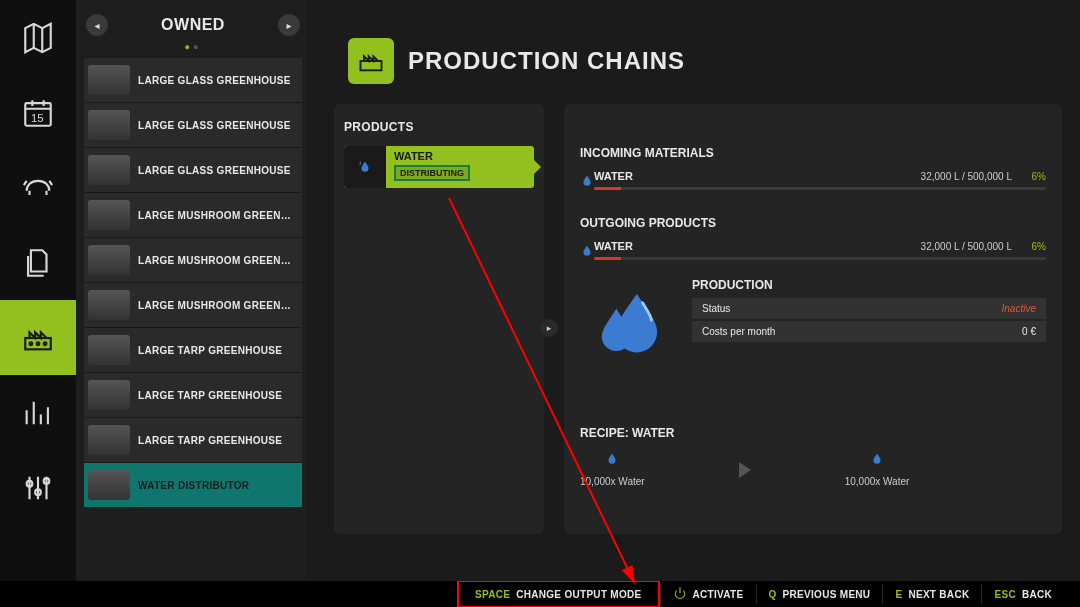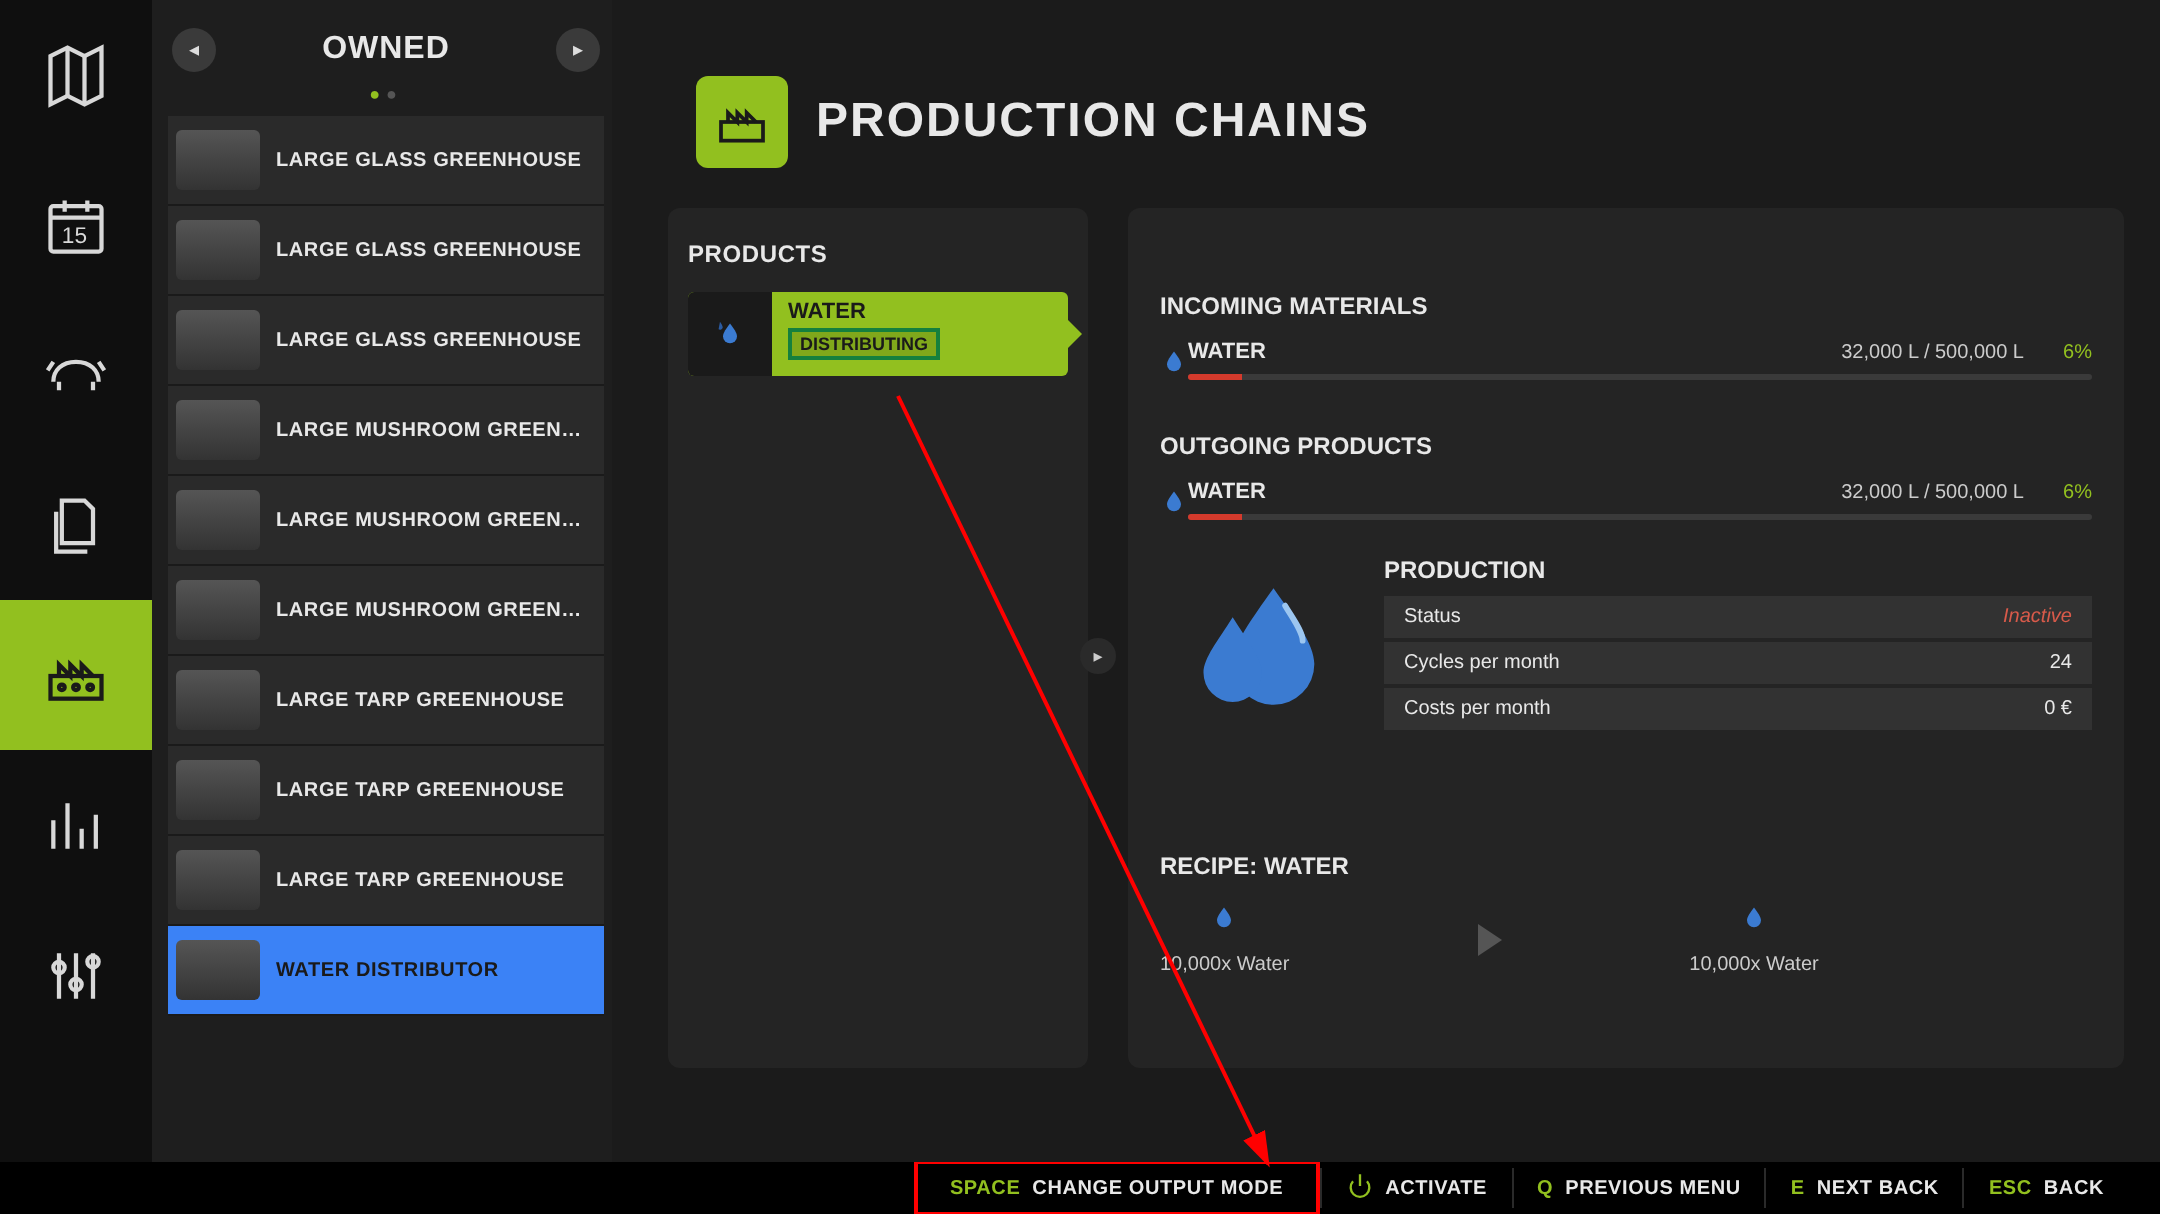--- a/index.html
+++ b/index.html
@@ -16,21 +16,21 @@
   .owned-col { width:230px; background:#1e1e1e; display:flex; flex-direction:column; padding:10px 4px 10px 8px; }
   .owned-header { display:flex; align-items:center; justify-content:space-between; padding:4px 2px 8px; }
   .nav-btn { width:22px; height:22px; border-radius:50%; background:#3a3a3a; display:flex; align-items:center; justify-content:center; font-size:10px; color:#ddd; cursor:pointer; }
   .owned-title { font-size:16px; font-weight:700; letter-spacing:0.5px; }
   .dots { text-align:center; margin-top:-2px; margin-bottom:6px; font-size:9px; color:#555; letter-spacing:3px; }
   .dots .on { color:#92c01f; }
   .owned-list { flex:1; overflow:hidden; display:flex; flex-direction:column; gap:0; }
   .owned-item { height:45px; display:flex; align-items:center; background:#2a2a2a; border-bottom:1px solid #1a1a1a; cursor:pointer; position:relative; }
   .owned-item .thumb { width:42px; height:30px; margin:0 8px 0 4px; background:linear-gradient(#555,#333); border-radius:3px; }
   .owned-item .label { font-size:10px; font-weight:700; letter-spacing:0.3px; white-space:nowrap; overflow:hidden; text-overflow:ellipsis; flex:1; padding-right:4px; }
-  .owned-item.selected { background:#3b82f6; color:#1a1a1a; }
+  .owned-item.selected { background:#0f766e; color:#1a1a1a; }
   .owned-item.selected::after { content:""; position:absolute; right:-8px; top:50%; transform:translateY(-50%); border-top:8px solid transparent; border-bottom:8px solid transparent; border-left:8px solid #92c01f; }
   
   .content { flex:1; position:relative; background:#1b1b1b; padding:0 18px 10px 28px; }
   .content-header { display:flex; align-items:center; gap:14px; padding:38px 0 20px 14px; }
   .hdr-icon { width:46px; height:46px; background:#92c01f; border-radius:6px; display:flex; align-items:center; justify-content:center; }
   .hdr-icon svg { width:28px; height:28px; stroke:#1a1a1a; fill:none; stroke-width:1.6; }
   .hdr-title { font-size:24px; font-weight:700; letter-spacing:1px; }
   .panels { display:flex; gap:20px; align-items:flex-start; }
   
   .panel-products { width:210px; background:#242424; border-radius:6px; padding:16px 10px; position:relative; min-height:430px; }
@@ -248,24 +248,20 @@
               <path d="M34 10c3 5 6 9 6 12" stroke="#9cc6f0" stroke-width="2" fill="none" stroke-linecap="round"></path>
             </svg>
           </div>
           <div class="prod-table">
             <div class="pt-title">PRODUCTION</div>
             <div class="pt-row">
               <span>Status</span>
               <span class="val inactive">Inactive</span>
             </div>
             <div class="pt-row">
-              <span>Cycles per month</span>
-              <span class="val">24</span>
-            </div>
-            <div class="pt-row">
               <span>Costs per month</span>
               <span class="val">0 €</span>
             </div>
           </div>
         </div>
 
         <div class="recipe">
           <div class="recipe-title">RECIPE: WATER</div>
           <div class="recipe-row">
             <div class="recipe-item">

